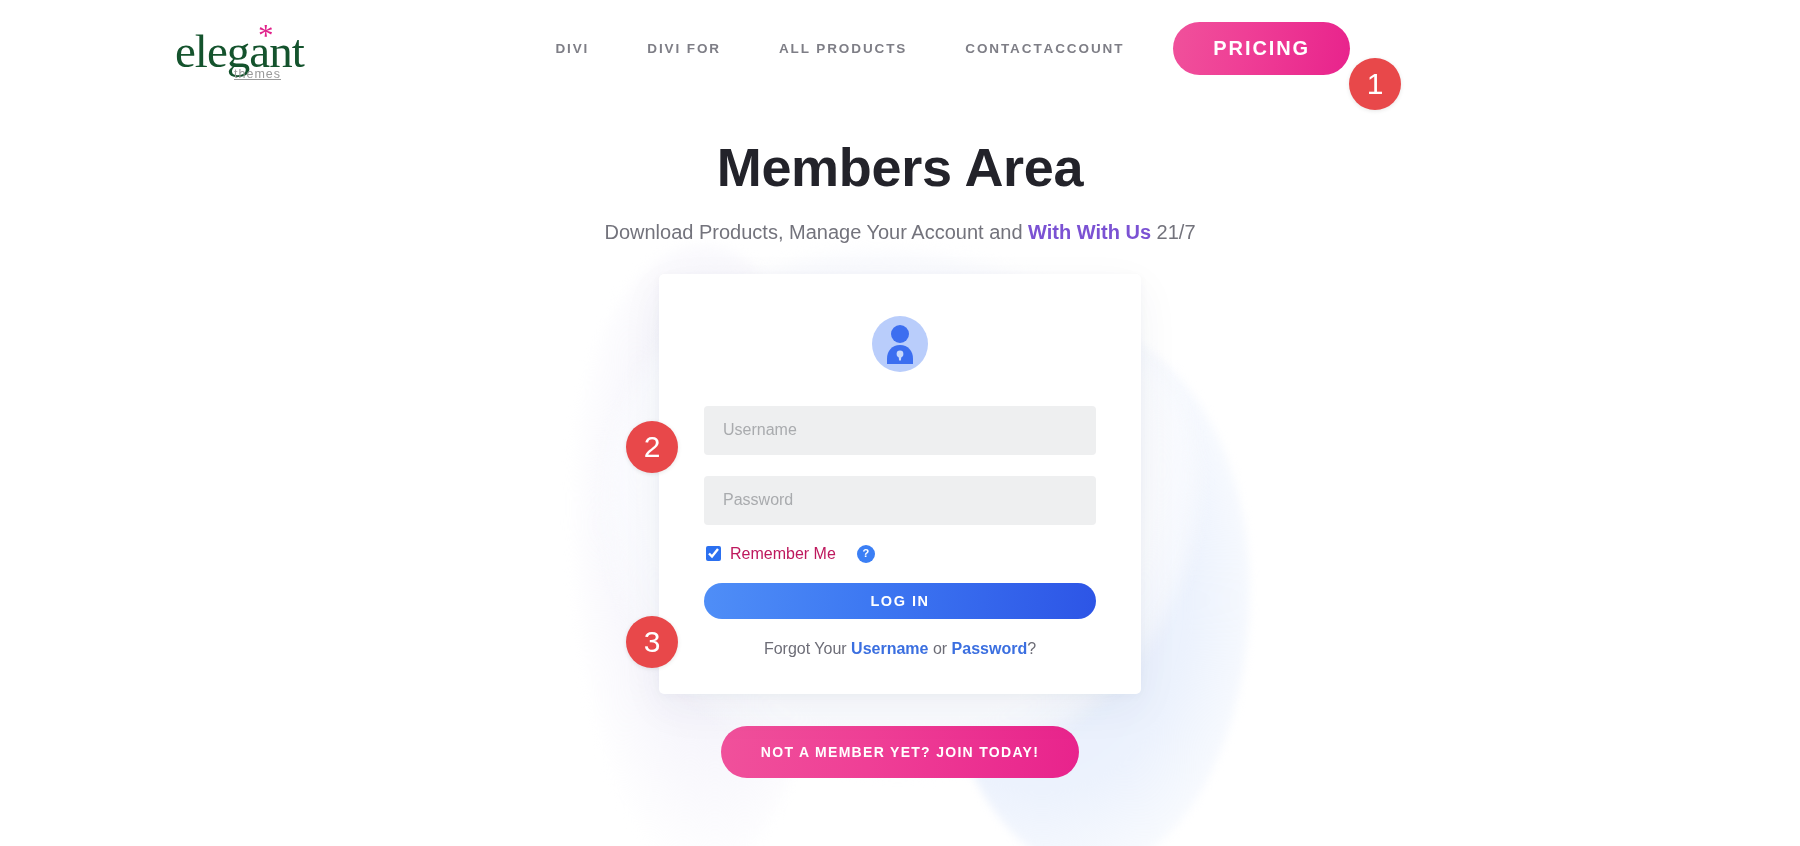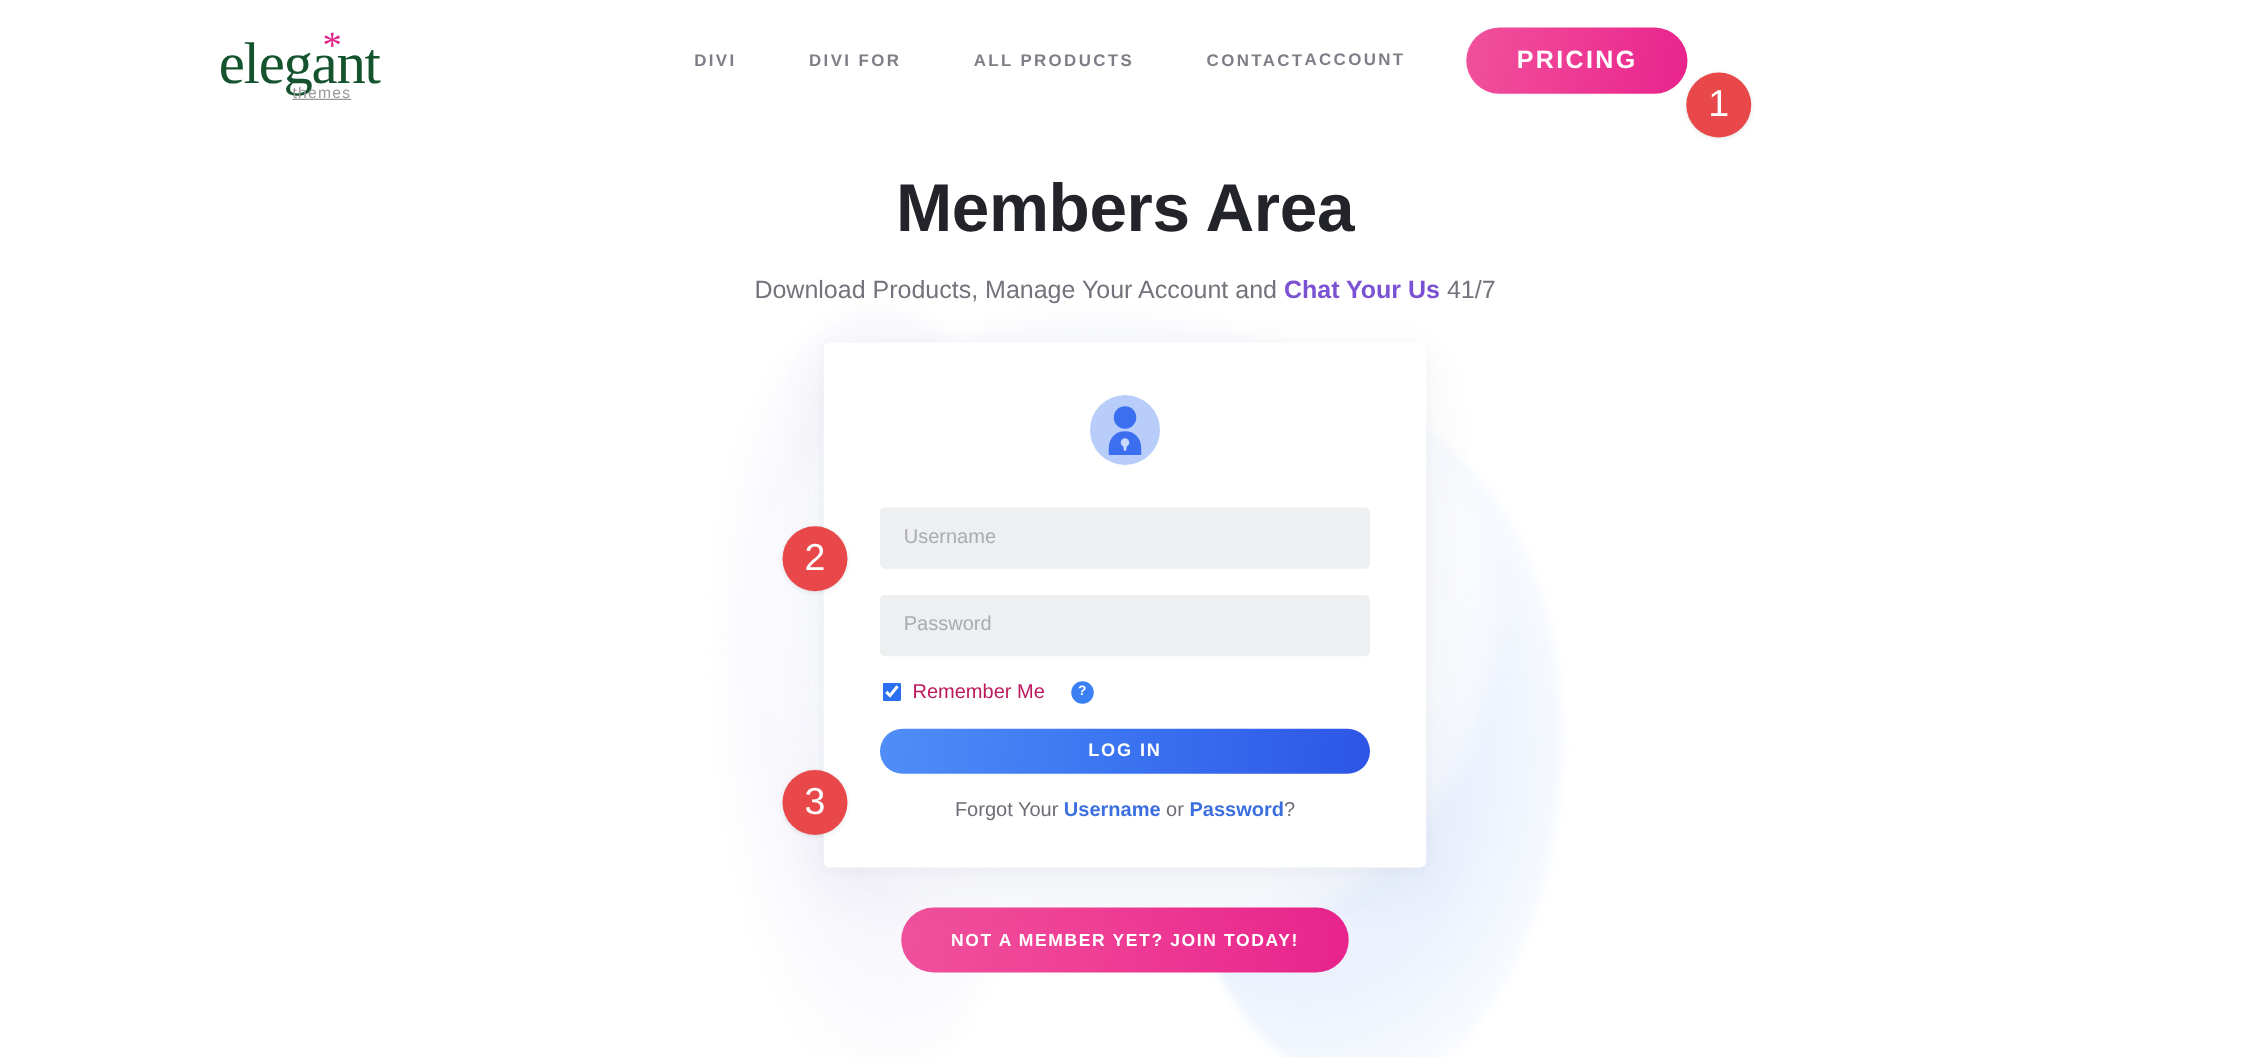--- a/index.html
+++ b/index.html
@@ -344,21 +344,21 @@
   </nav>
 </header>
 
 <div class="anno anno-1">1</div>
 <div class="anno anno-2">2</div>
 <div class="anno anno-3">3</div>
 
 <section class="hero">
   <h1 class="page-title">Members Area</h1>
   <p class="page-subtitle">
-    <span>Download Products, Manage Your Account and </span><a class="subtitle-link" href="#">Chat Your Us</a><span> 41/7</span>
+    <span>Download Products, Manage Your Account and </span><a class="subtitle-link" href="#">With With Us</a><span> 21/7</span>
   </p>
 </section>
 
 <section class="login-area">
 
   <div class="login-card">
 
     <svg class="avatar-icon" viewBox="0 0 64 64">
       <circle cx="32" cy="32" r="28" fill="#b9cdfb"></circle>
       <circle cx="32" cy="22" r="9" fill="#3c6ef0"></circle>

